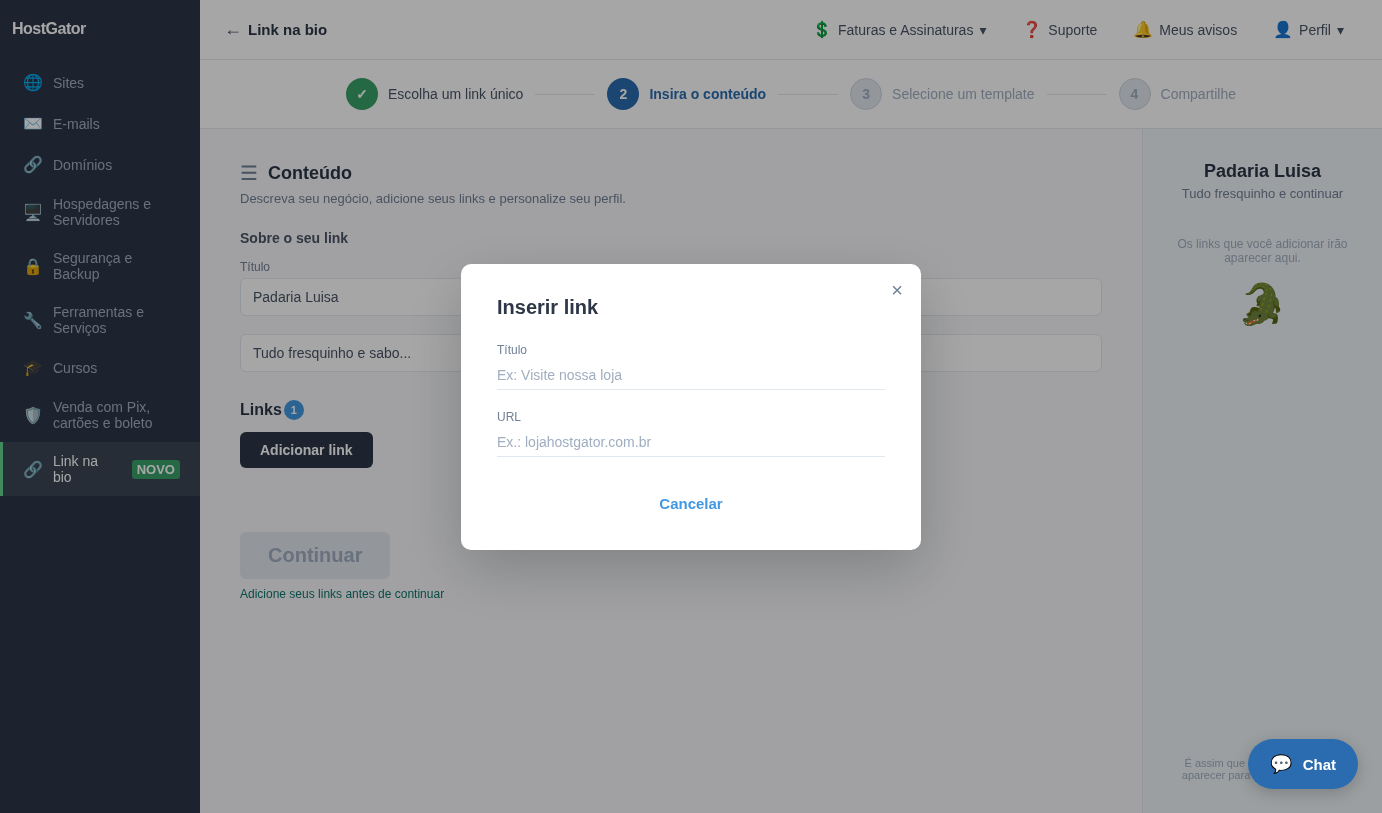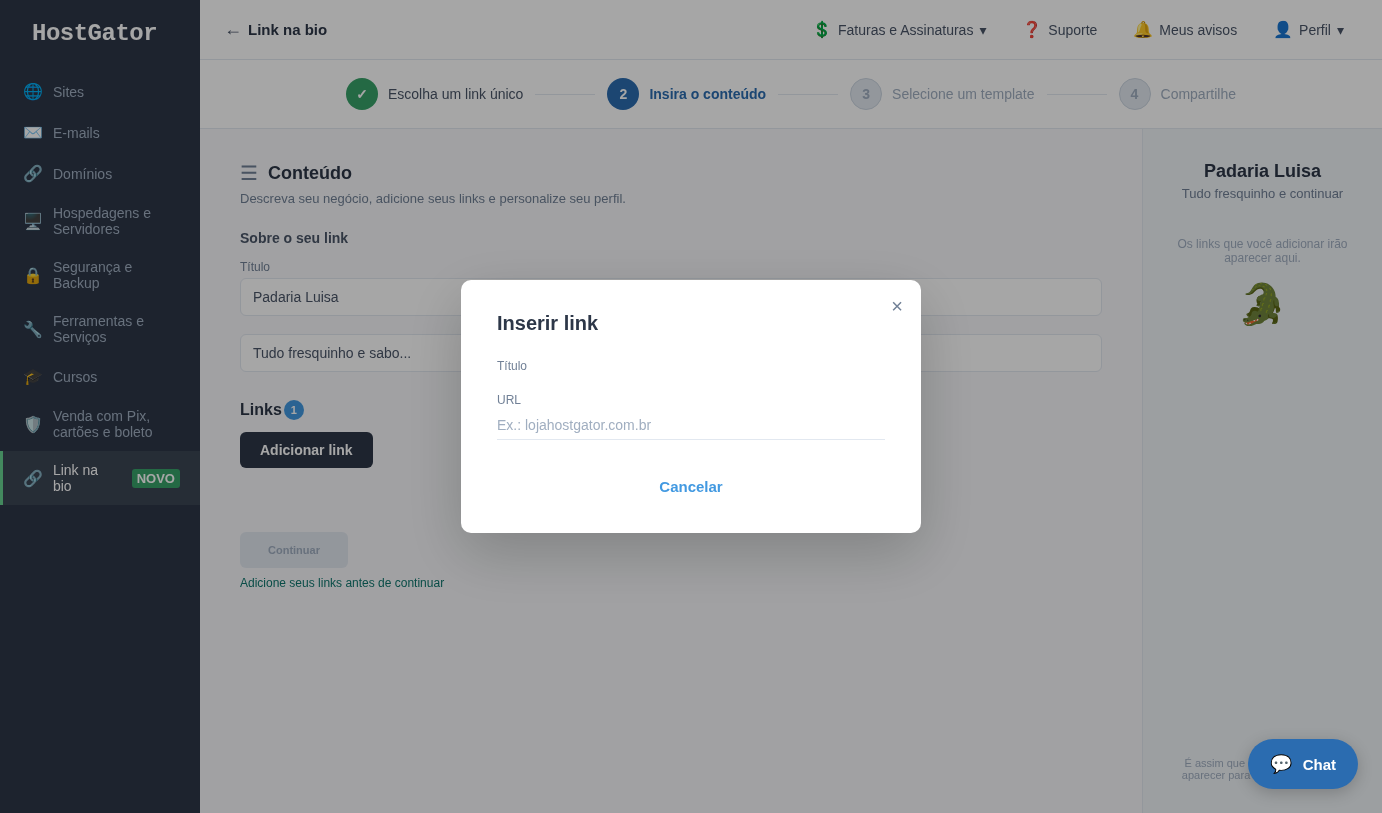--- a/index.html
+++ b/index.html
@@ -10,26 +10,25 @@
       width: 200px;
       background: #2d3748;
       color: #cbd5e0;
       display: flex;
       flex-direction: column;
       padding: 0;
       flex-shrink: 0;
       height: 813px;
     }
     .sidebar-logo {
-      padding: 20px 32px 24px;
+      padding: 20px 12px 24px;
       color: #68d391;
-      font-size: 24px;
+      font-size: 16px;
       font-weight: 800;
       letter-spacing: -0.5px;
-      font-family: Liberation Mono, monospace;
     }
     .sidebar-logo span { color: #fff; }
     .sidebar-item {
       display: flex;
       align-items: center;
       gap: 10px;
       padding: 11px 20px;
       cursor: pointer;
       font-size: 14px;
       color: #a0aec0;
@@ -199,21 +198,21 @@
       font-weight: 600;
       cursor: pointer;
     }
 
     .continue-btn {
       background: #e2e8f0;
       color: #a0aec0;
       border: none;
       border-radius: 6px;
       padding: 12px 28px;
-      font-size: 11px;
+      font-size: 20px;
       font-weight: 600;
       margin-top: 32px;
       cursor: not-allowed;
     }
     .hint-text { font-size: 12px; color: #0f766e; margin-top: 8px; }
 
     
     .preview-panel {
       width: 240px;
       background: #f0f4f8;
@@ -461,20 +460,21 @@
   </div>
 </div>
 
 <div class="overlay">
   <div class="modal">
     <button class="modal-close">×</button>
     <h2 class="modal-title">Inserir link</h2>
 
     <div class="modal-field">
       <label class="modal-label">Título</label>
+      <input class="modal-input" type="text" placeholder="Ex: Visite nossa loja" style="">
     </div>
 
     <div class="modal-field">
       <label class="modal-label">URL</label>
       <input class="modal-input" type="text" placeholder="Ex.: lojahostgator.com.br" style="">
     </div>
 
     <div class="modal-actions">
       <button class="modal-cancel">Cancelar</button>
     </div>

